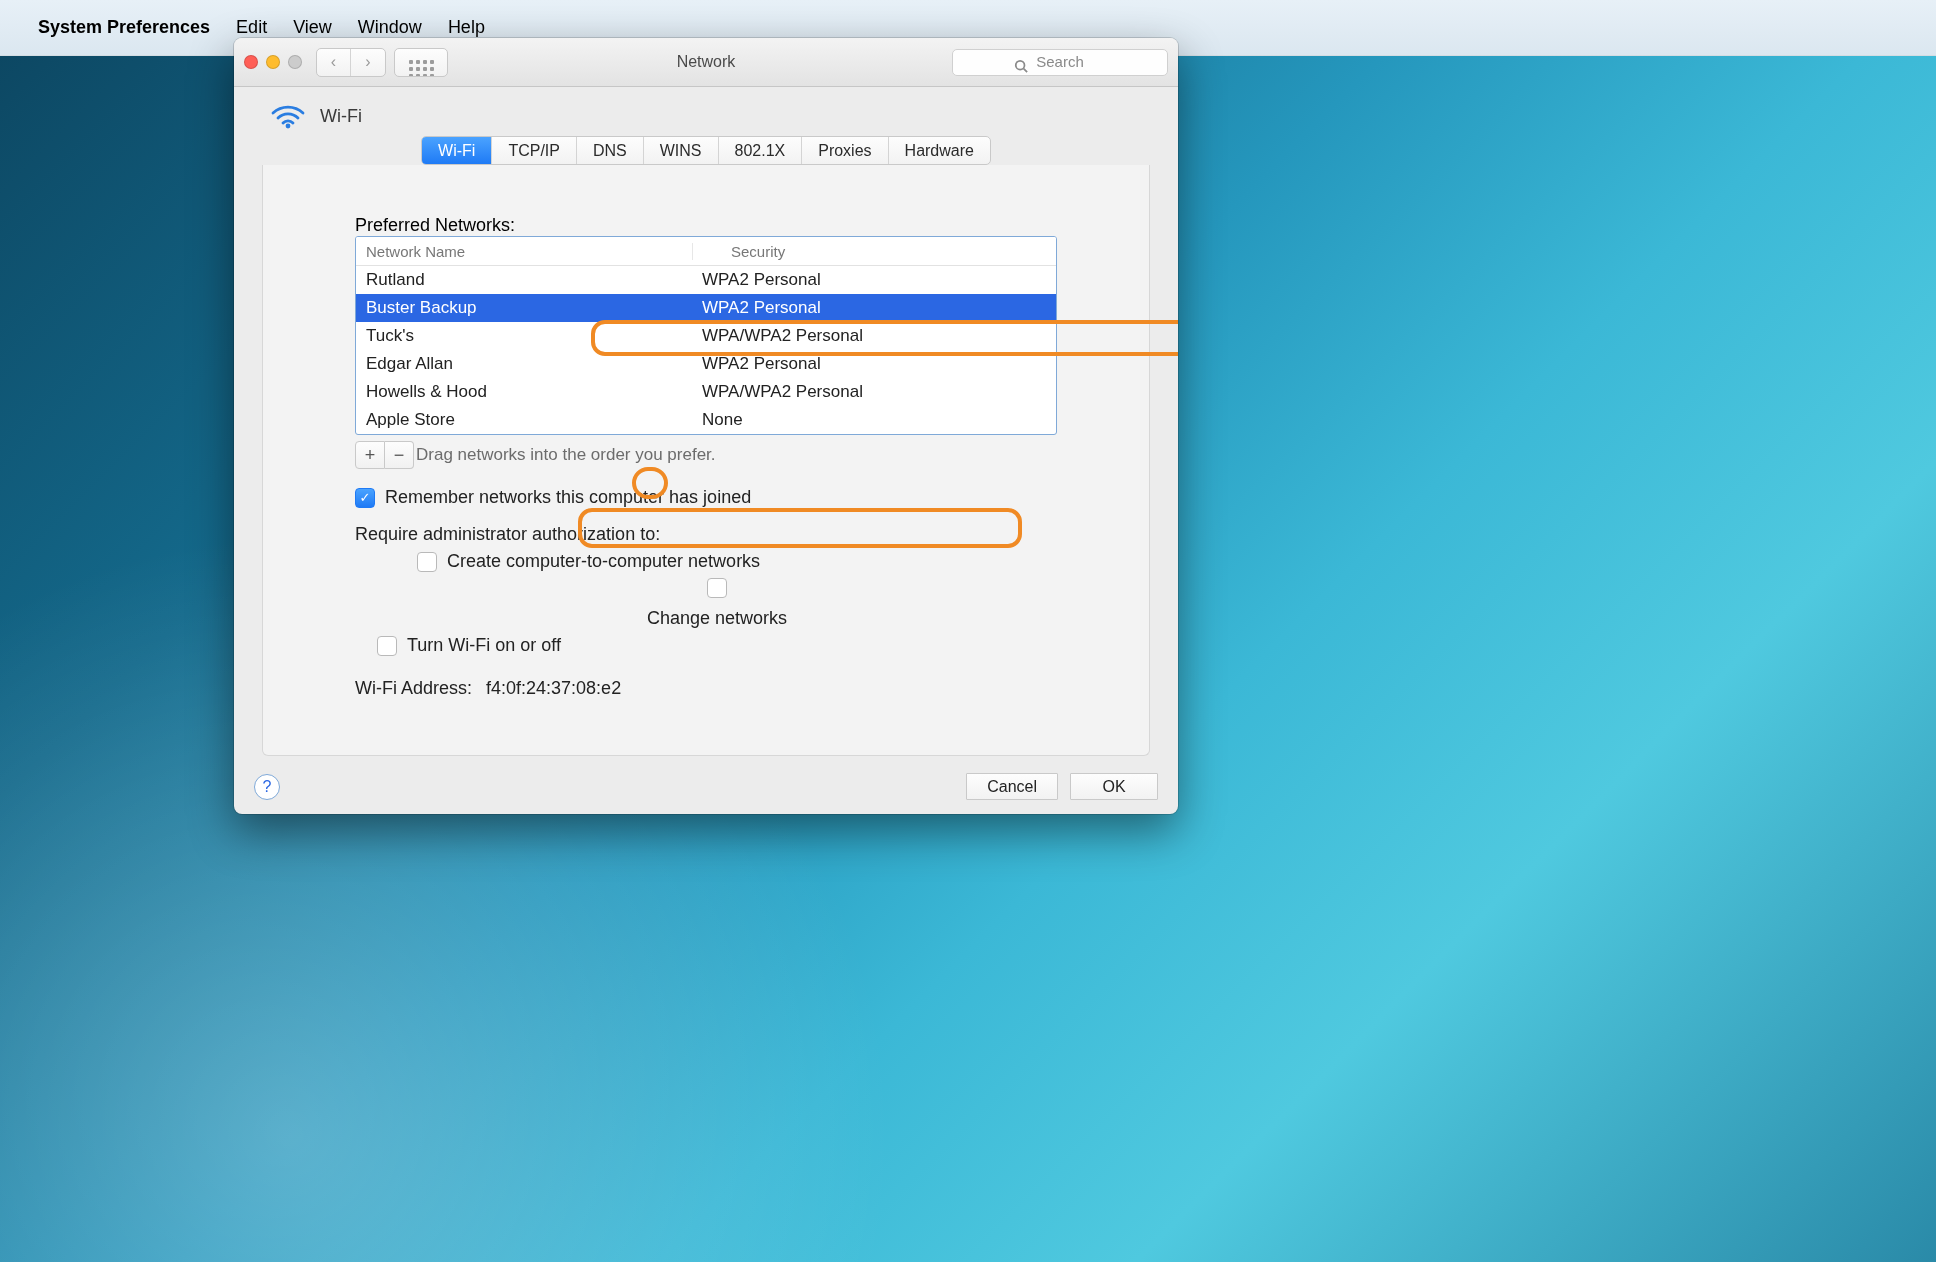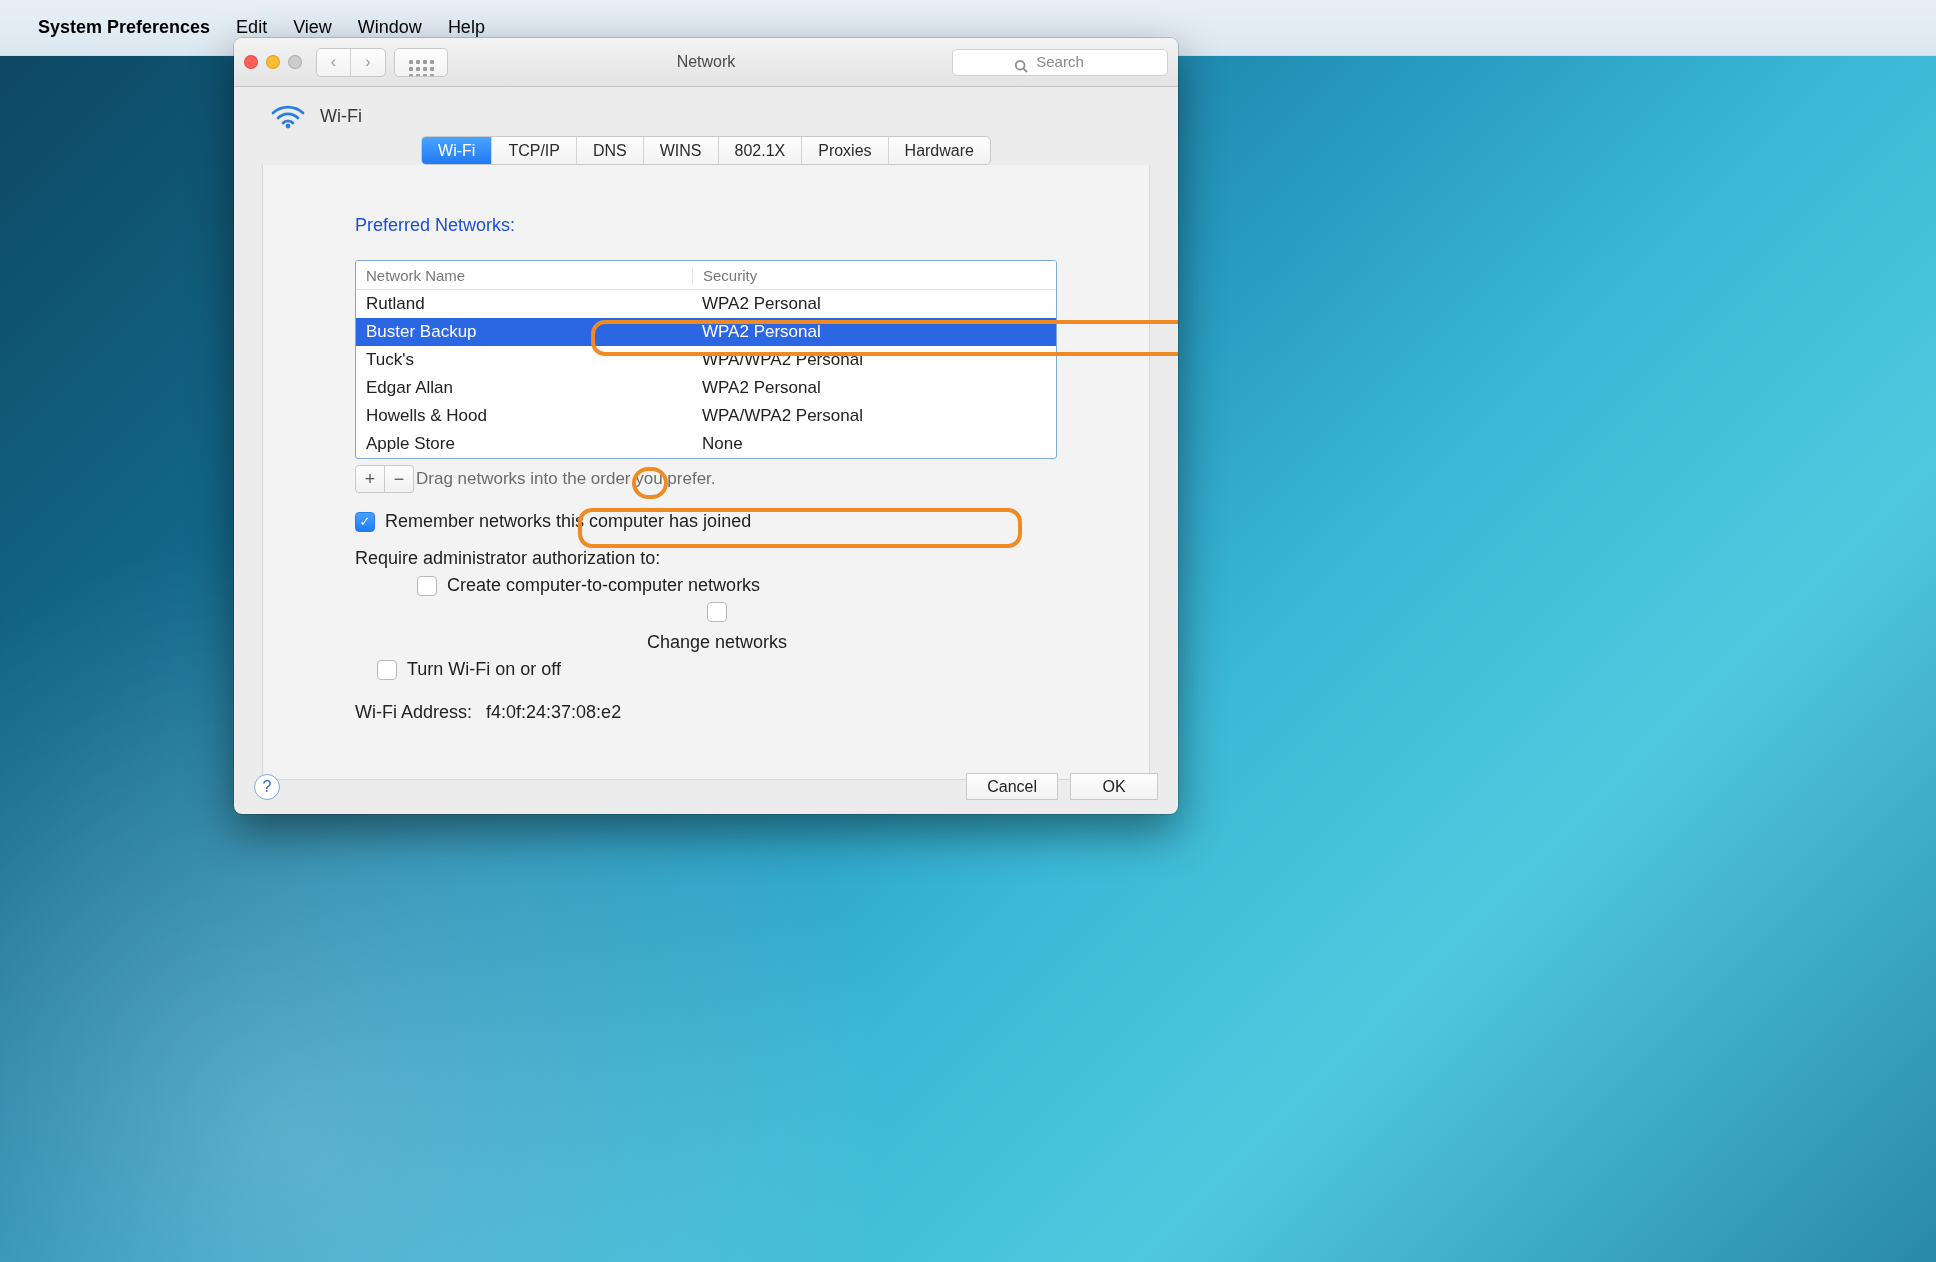--- a/index.html
+++ b/index.html
@@ -49,24 +49,24 @@
   .wifiIcon svg{width:36px;height:28px;}
   .paneTitle{font-size:18px;color:#3a3a3a;}
 
   .tabbar{display:flex;justify-content:center;margin-top:-2px;}
   .tabbar .segbtn{border-radius:5px;}
   .tabbar button{width:auto;padding:0 16px;height:27px;font-size:16px;color:#2b2b2b;}
   .tabbar button.sel{background:linear-gradient(#4aa3ff,#1f7af5);color:#fff;}
 
   .panel{margin-top:0;border:1px solid #d7d7d7;border-top:none;border-radius:0 0 6px 6px;
     background:#f3f3f3;padding:50px 92px 56px;}
-  .sectionLbl{font-size:18px;color:#1d4ed8;margin-bottom:24px;}
+  .sectionLbl{font-size:18px;color:#000000;margin-bottom:0;}
 
   .tableWrap{border:1.5px solid #7fa9d8;border-radius:3px;background:#fff;overflow:hidden;}
-  .thead{display:flex;background:#fff;border-bottom:1px solid #e2e2e2;font-size:15px;color:#777;height:28px;align-items:center;}
+  .thead{display:flex;background:#fff;border-bottom:1px solid #e2e2e2;font-size:15px;color:#777;height:28px;align-items:center;gap:28px;}
   .thead .c1{flex:0 0 326px;padding-left:10px;border-right:1px solid #e7e7e7;}
   .thead .c2{flex:1;padding-left:10px;}
   .trow{display:flex;font-size:17px;color:#222;height:28px;align-items:center;}
   .trow .c1{flex:0 0 326px;padding-left:10px;}
   .trow .c2{flex:1;padding-left:10px;}
   .trow.sel{background:#2b67e3;color:#fff;}
 
   .tableBtns{display:flex;align-items:center;margin-top:6px;gap:0;}
   .sqbtn{width:28px;height:26px;border:1px solid #c9c9c9;background:linear-gradient(#fdfdfd,#f1f1f1);
     font-size:18px;line-height:18px;color:#555;display:flex;align-items:center;justify-content:center;}

